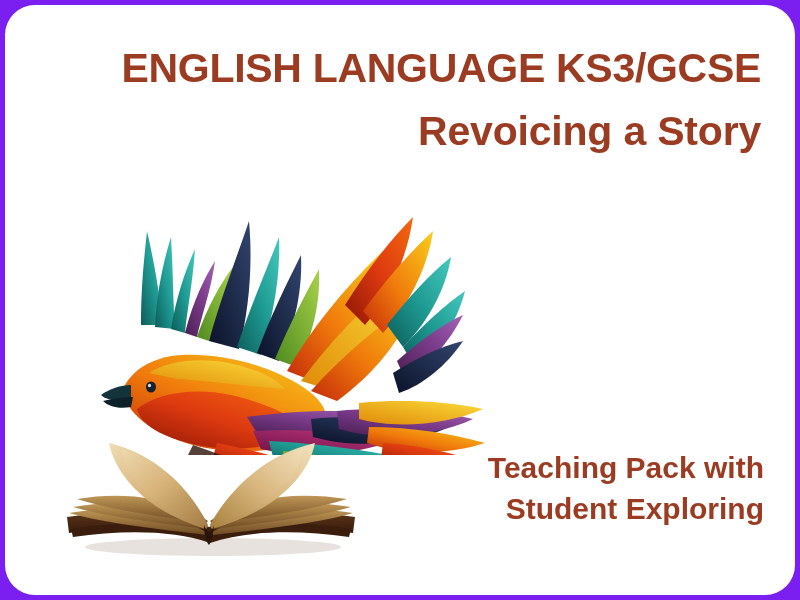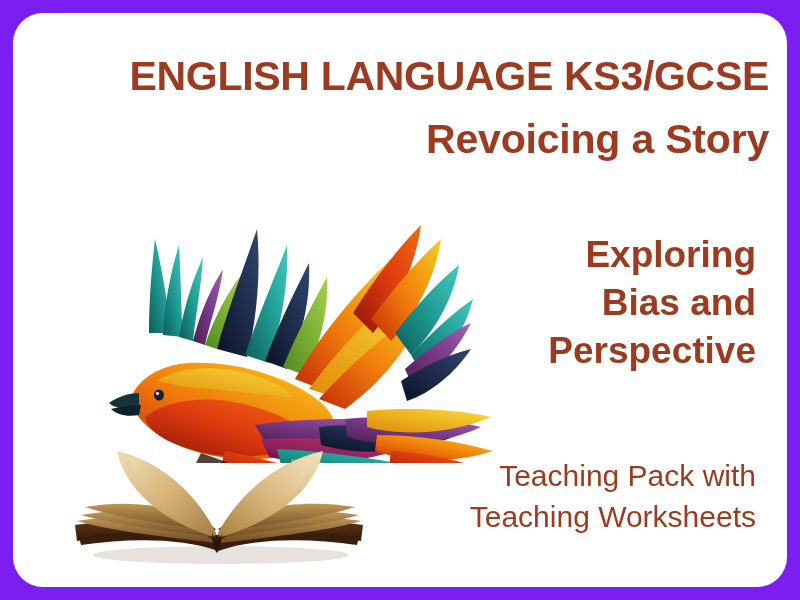--- a/index.html
+++ b/index.html
@@ -14,21 +14,21 @@
     font-family: "Liberation Sans", sans-serif;
   }
 
   
   #poster {
     position: relative;
     width: 800px;
     height: 600px;
     box-sizing: border-box;
     background: #7A1FEF;
-    padding: 13px;
+    padding: 5px;
   }
   #card {
     position: relative;
     width: 100%;
     height: 100%;
     box-sizing: border-box;
     background: #ffffff;
     border-radius: 30px;
     overflow: hidden;
   }
@@ -76,21 +76,21 @@
 
   
   #tagline {
     position: absolute;
     right: 31px;
     top: 443px;
     width: 420px;
     text-align: right;
     line-height: 1.36;
     font-size: 30px;
-    font-weight: 400;
+    font-weight: 700;
     color: #9B3C22;
   }
   #tagline span { display: block; white-space: nowrap; }
 
   
   #bird-art {
     position: absolute;
     left: 92px;
     top: 160px;
     width: 390px;
@@ -243,25 +243,20 @@
         <path d="M155 108 C116 86 66 80 16 88 C50 98 104 104 154 110 Z" fill="url(#edgeG)"></path>
         <path d="M155 102 C118 80 68 74 20 82 C54 92 106 98 153 104 Z" fill="url(#edgeG)"></path>
         <path d="M155 96 C120 72 70 66 24 74 C58 85 108 92 153 98 Z" fill="url(#edgeG)"></path>
         <path d="M155 100 C134 58 98 28 56 18 C64 56 100 88 153 104 Z" fill="url(#pgL)"></path>
         <path d="M155 100 C136 62 104 34 68 24 C74 58 106 86 153 102 Z" fill="url(#pgL)" opacity="0.55"></path>
 
         <path d="M151 100 C154 108 158 110 161 100 C160 110 158 118 156 120 C153 117 151 108 151 100 Z" fill="#2A150A"></path>
       </svg>
     </div>
 
-    <div id="subtitle" style="color: rgb(155, 60, 34);">
-      <span>Exploring</span>
-      <span>Bias and</span>
-      <span>Perspective</span>
-    </div>
 
     <div id="tagline" style="color: rgb(155, 60, 34);">
       <span>Teaching Pack with</span>
-      <span>Teaching Worksheets</span>
+      <span>Student Exploring</span>
     </div>
 
   </div>
 </div>
 
 </body></html>

